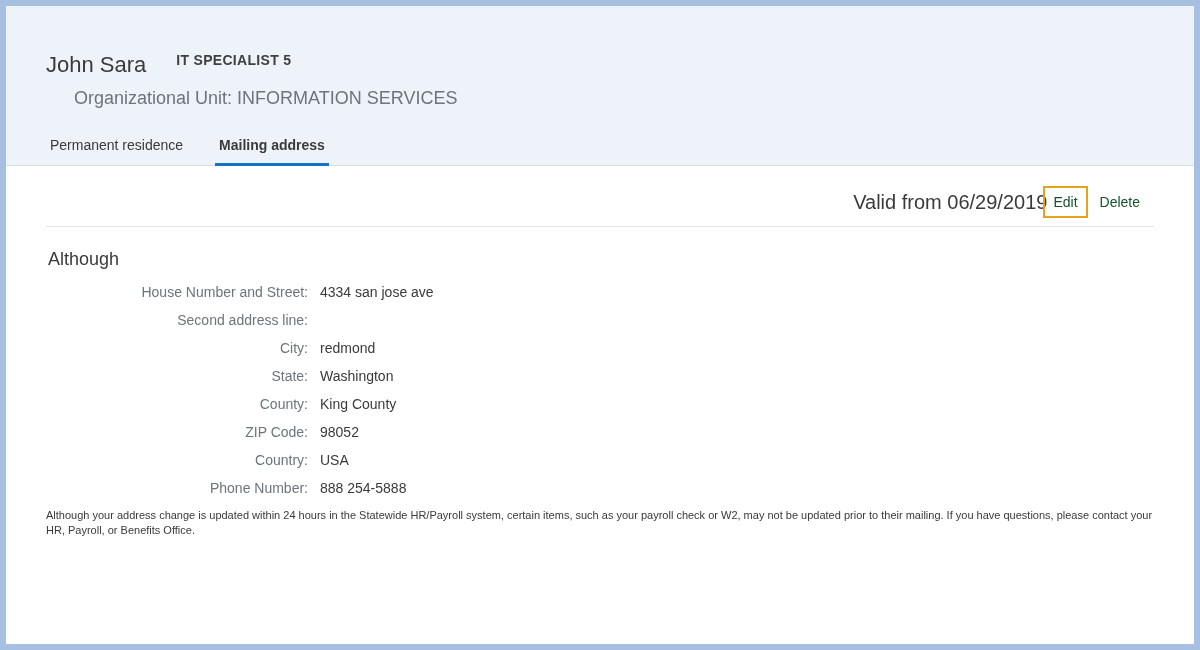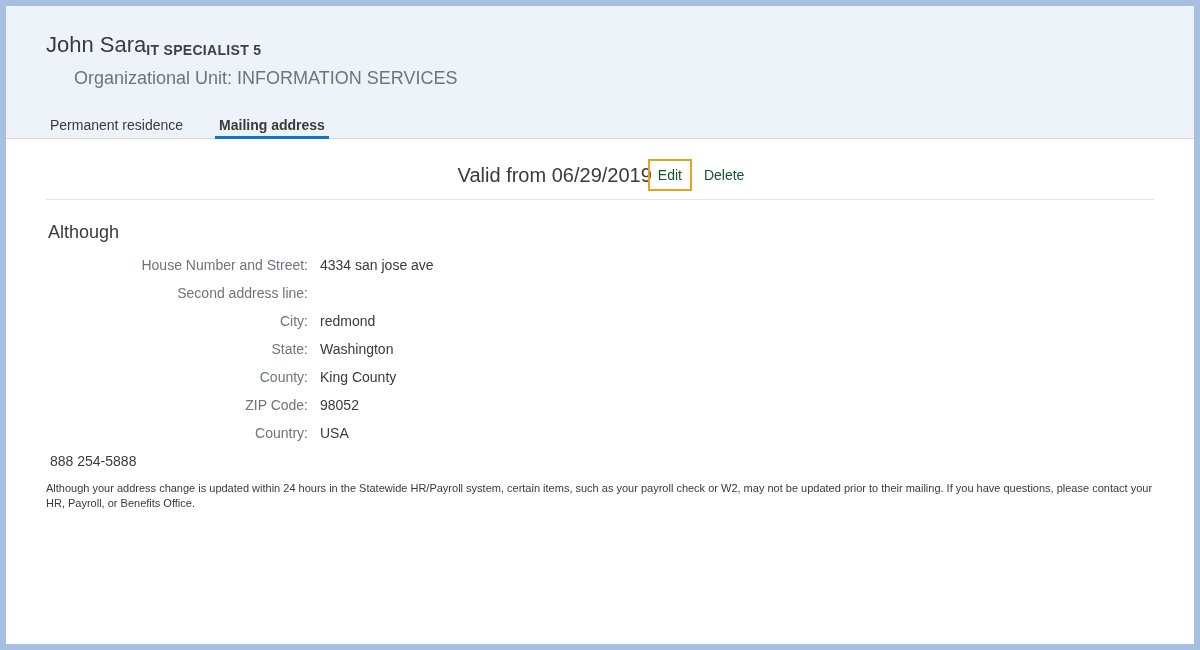--- a/index.html
+++ b/index.html
@@ -16,22 +16,23 @@
     height: 100%;
     overflow: hidden;
   }
   .header {
     background: #edf3f8;
     padding: 26px 40px 0 40px;
     border-bottom: 1px solid #d6dde3;
   }
   .name-line {
     display: flex;
-    align-items: flex-end;
-    gap: 0;
+    align-items: flex-start;
+    gap: 30px;
+    margin-top: 20px;
   }
   .person-name {
     font-size: 22px;
     color: #3a3a3a;
     font-weight: 400;
   }
   .job-title {
     font-size: 14px;
     color: #404040;
     font-weight: 700;
@@ -40,38 +41,38 @@
   .org-line {
     margin: 10px 0 20px 28px;
     font-size: 18px;
     color: #6d747b;
   }
   .tabs {
     display: flex;
     gap: 28px;
   }
   .tab {
-    padding: 8px 4px 3px 4px;
+    padding: 8px 4px 10px 4px;
     font-size: 14px;
     color: #3a3a3a;
     cursor: pointer;
     border-bottom: 3px solid transparent;
     margin-bottom: -1px;
   }
   .tab.active {
     font-weight: 600;
     border-bottom-color: #1373c8;
   }
   .content {
     background: #fff;
     padding: 0 40px;
   }
   .valid-bar {
     display: flex;
-    justify-content: center;
+    justify-content: flex-end;
     align-items: center;
     padding: 24px 8px 12px 16px;
     border-bottom: 1px solid #e4e4e4;
   }
   .valid-text {
     font-size: 20px;
     color: #3a3a3a;
     font-weight: 400;
   }
   .actions {
@@ -176,19 +177,20 @@
       </div>
       <div class="field-row">
         <div class="field-label">ZIP Code:</div>
         <div class="field-value">98052</div>
       </div>
       <div class="field-row">
         <div class="field-label">Country:</div>
         <div class="field-value">USA</div>
       </div>
       <div class="field-row">
+        <div class="field-label">Phone Number:</div>
         <div class="field-value">888 254-5888</div>
       </div>
     </div>
 
     <div class="disclaimer">Although your address change is updated within 24 hours in the Statewide HR/Payroll system, certain items, such as your payroll check or W2, may not be updated prior to their mailing. If you have questions, please contact your HR, Payroll, or Benefits Office.</div>
   </div>
 </div>
 
 </body></html>

